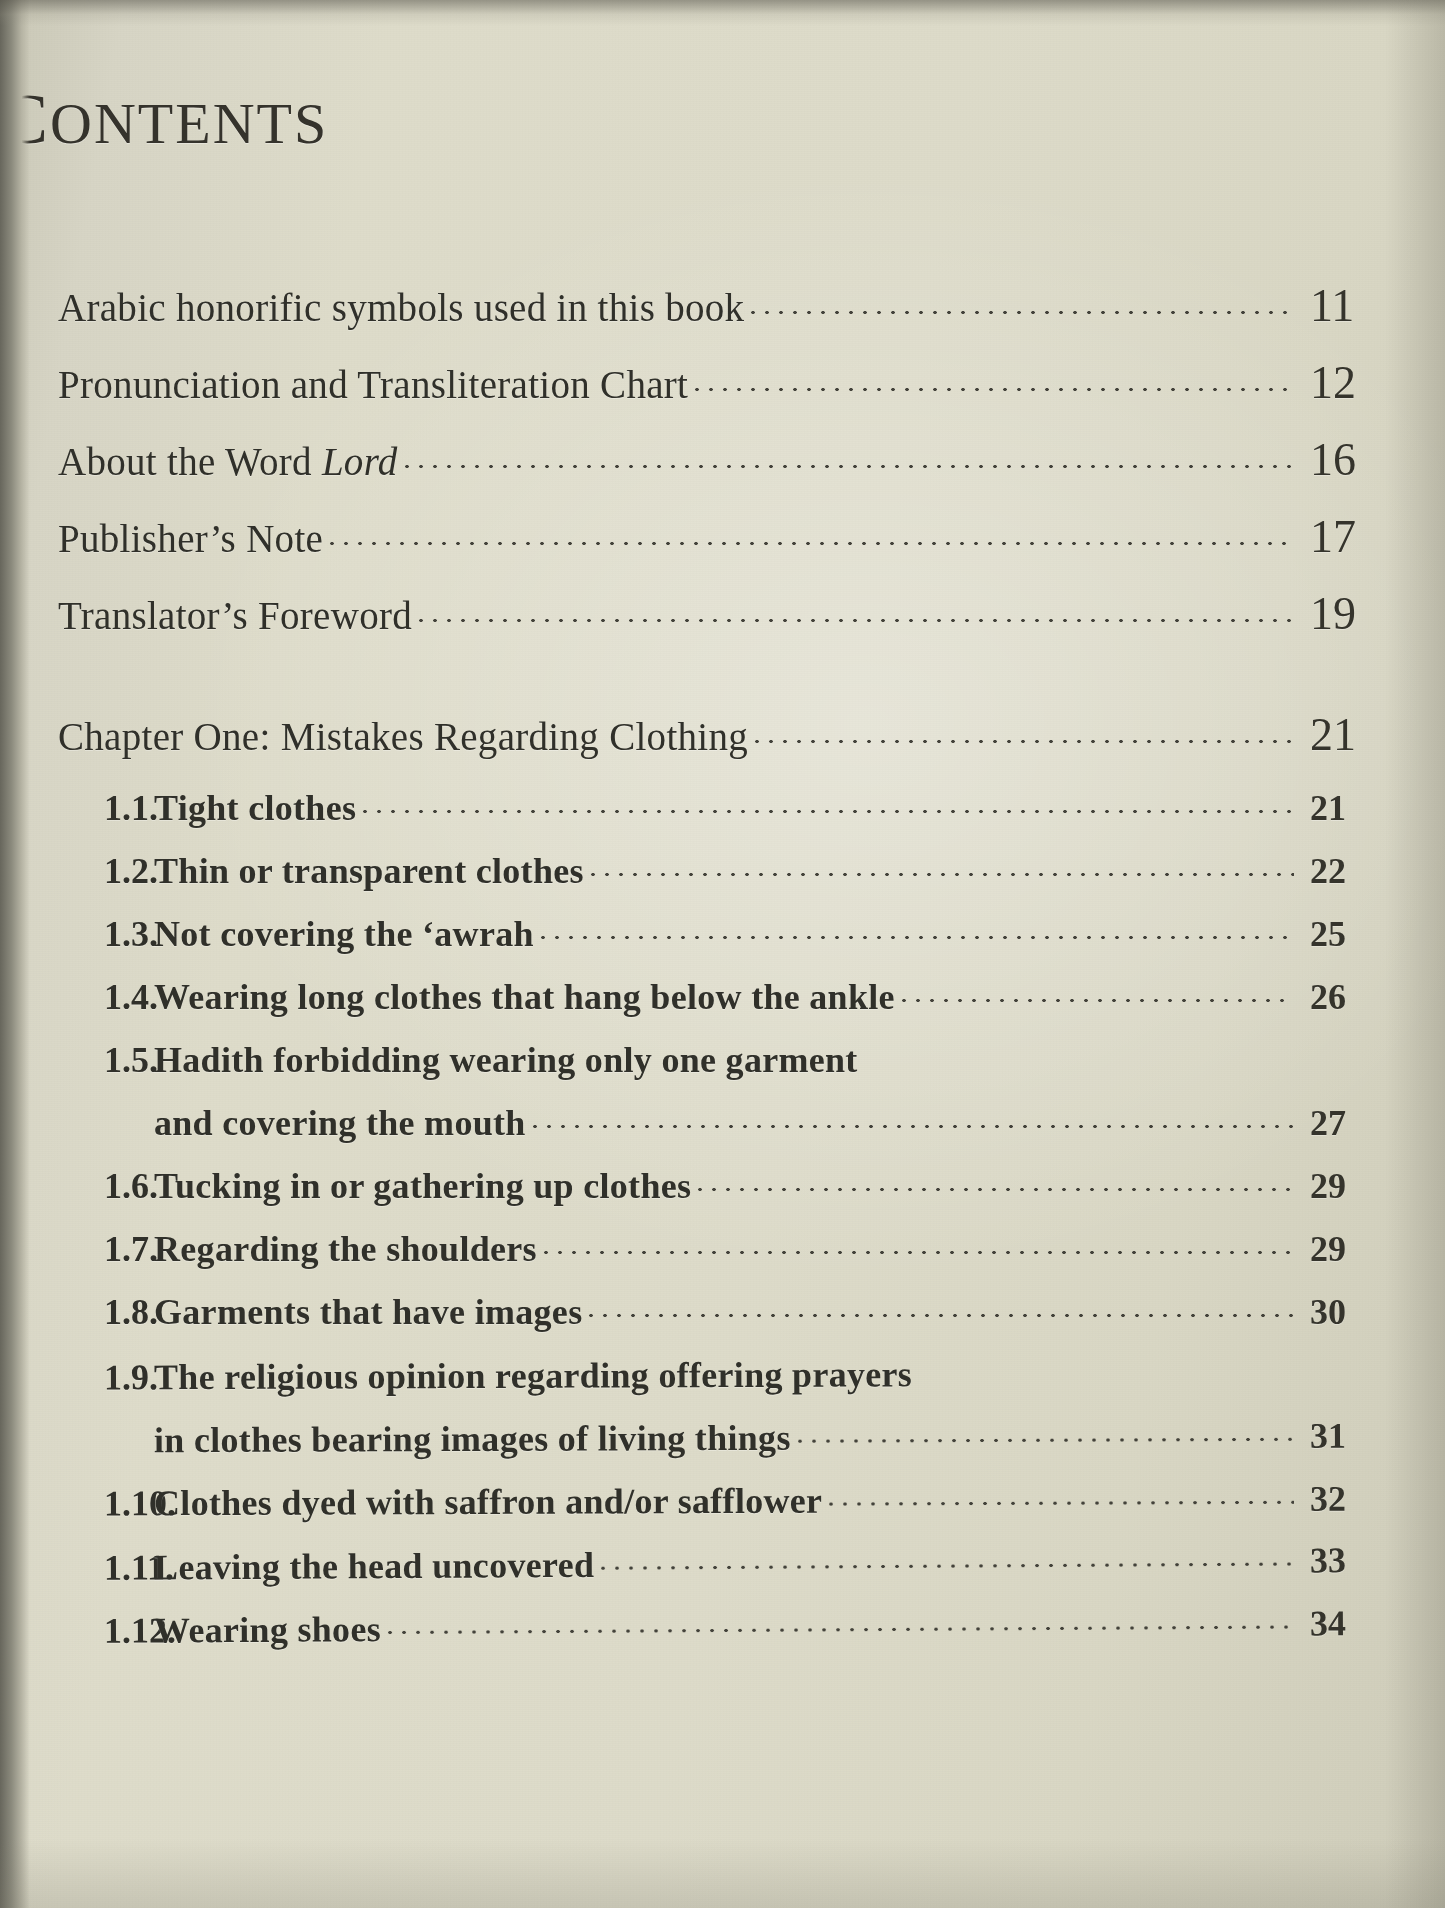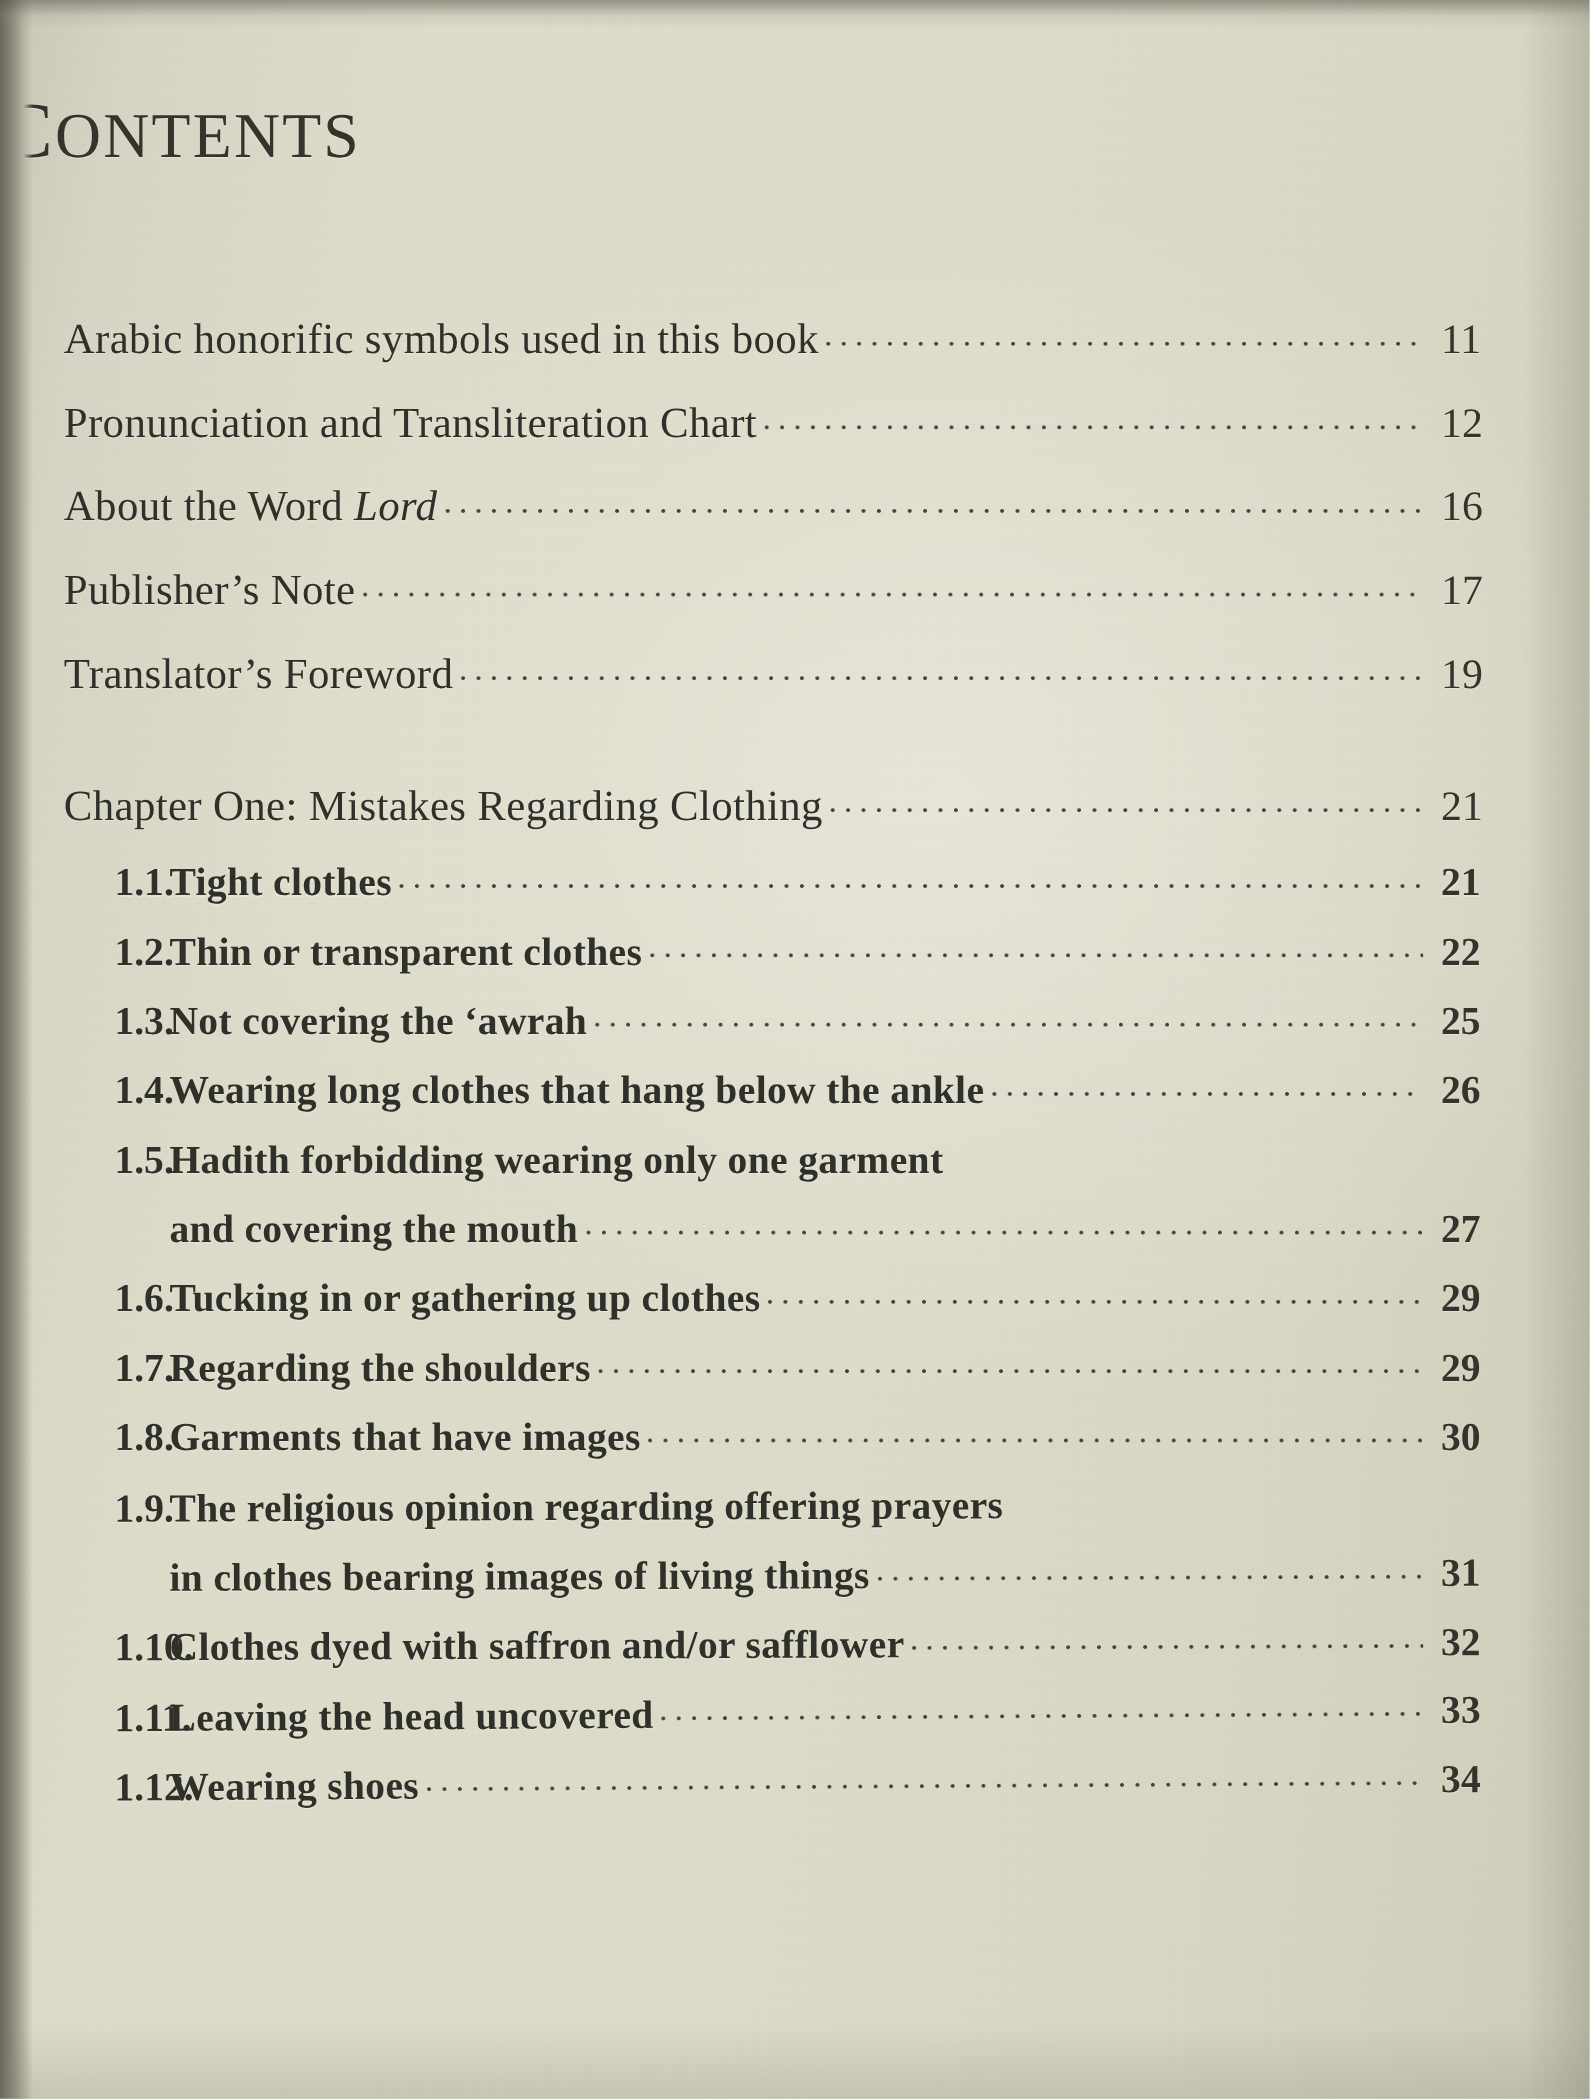--- a/index.html
+++ b/index.html
@@ -131,21 +131,21 @@
     background-repeat: repeat-x;
     opacity: .92;
   }
   .toc-row.noleader .leader::after { background: none; }
 
   .toc-row .pg {
     width: 78px;
     text-align: left;
     padding-left: 12px;
     white-space: nowrap;
-    font-size: 38px;
+    font-size: 46px;
     color: #35342c;
     text-shadow: 0 1px 0 rgba(255,255,255,0.30);
   }
 
   
   .chapter-heading { margin-top: 74px; }
   .chapter-heading .toc-row { font-size: 39px; }
 
   .subs { margin-top: 26px; font-weight: bold; }
   .subs .toc-row {

